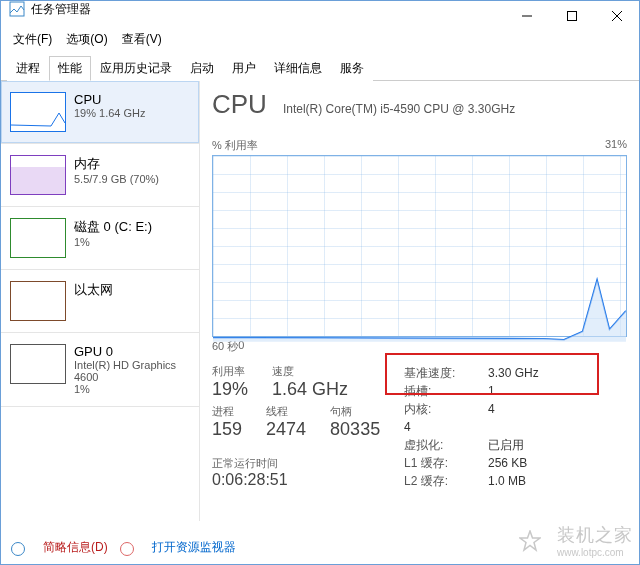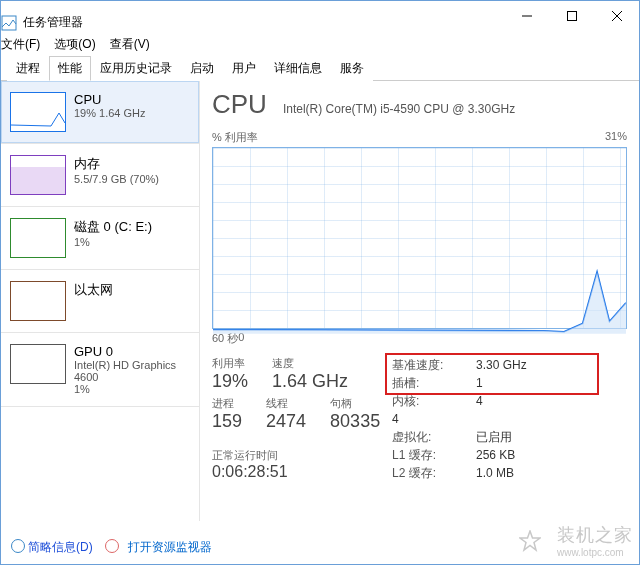--- a/index.html
+++ b/index.html
@@ -1,22 +1,22 @@
 <!DOCTYPE html>
 <html><head>
 <meta charset="utf-8">
 <style>
   html,body{margin:0;padding:0;width:640px;height:565px;font-family:"Microsoft YaHei","Segoe UI",sans-serif;font-size:12px;color:#000;background:#fff;overflow:hidden}
   .win{border:1px solid #6a9fd8;width:638px;height:563px;position:relative;background:#fff}
-  .titlebar{height:30px;display:flex;align-items:flex-end;padding-left:0;background:#fff}
+  .titlebar{height:30px;display:flex;align-items:flex-start;padding-left:8px;background:#fff}
   .ticon{width:16px;height:16px;margin-right:6px;display:inline-flex}
   .title{font-size:12px}
   .winbtns{position:absolute;right:0;top:0;display:flex}
   .wbtn{width:45px;height:30px;display:flex;align-items:center;justify-content:center}
-  .menubar{height:22px;display:flex;align-items:flex-end;gap:14px;padding-left:0;font-size:12px}
+  .menubar{height:22px;display:flex;align-items:flex-start;gap:14px;padding-left:12px;font-size:12px}
   .tabs{display:flex;border-bottom:1px solid #ccc;padding-left:6px;margin-top:2px}
   .tab{padding:3px 8px;font-size:12px;border:1px solid transparent;position:relative;top:1px;background:#fff}
   .tab.active{border:1px solid #ccc;border-bottom:1px solid #fff}
   .body{display:flex;height:440px}
   .side{width:198px;border-right:1px solid #e5e5e5;overflow:hidden}
   .sitem{display:flex;align-items:flex-start;padding:10px 8px;border:1px solid transparent;gap:8px}
   .sitem.sel{border:1px solid #bcd6f2;background:#eaf1fb}
   .thumb{width:54px;height:38px;border:1px solid #7d7d7d;background:#fff;position:relative;flex-shrink:0}
   .thumb.cpu{border-color:#1a73e8}
   .thumb.mem{border-color:#7e3fbf}
@@ -24,39 +24,39 @@
   .thumb.eth{border-color:#7d4a2b}
   .thumb.gpu{border-color:#555}
   .spark{position:absolute;left:0;right:0;bottom:0}
   .st{font-size:12px}
   .st .name{font-size:13px}
   .st .sub{font-size:11px;color:#555}
   .main{flex:1;padding:8px 12px 0 12px;position:relative}
   .hrow{display:flex;align-items:baseline;gap:16px;margin-bottom:4px}
   .hrow .big{font-size:26px;font-weight:400;color:#555}
   .hrow .model{font-size:12px;color:#555}
-  .graphlabels{display:flex;justify-content:space-between;font-size:11px;color:#666;margin-top:10px}
+  .graphlabels{display:flex;justify-content:space-between;font-size:11px;color:#666;margin-top:18px}
   .graph{height:180px;border:1px solid #7fb2e6;background:#fff;position:relative;margin-top:2px}
   .graph .grid{position:absolute;inset:0;background-image:linear-gradient(to bottom,rgba(127,178,230,.25) 1px,transparent 1px),linear-gradient(to right,rgba(127,178,230,.25) 1px,transparent 1px);background-size:100% 18px,37px 100%}
   .graph svg{position:absolute;inset:0}
   .xl{display:flex;justify-content:flex-start;font-size:11px;color:#666;margin-top:2px}
-  .stats{display:flex;margin-top:10px;gap:4px}
+  .stats{display:flex;margin-top:10px;gap:16px}
   .colL{width:176px}
   .colR{flex:1}
   .lrow{display:flex;gap:24px}
   .metric{margin-bottom:4px}
   .mlabel{font-size:11px;color:#666}
   .mval{font-size:18px;color:#444}
   .kv{display:flex;font-size:12px;line-height:18px}
   .kv .k{width:84px;color:#555}
   .kv .v{color:#333}
   .redbox{position:absolute;border:2px solid #d82020;pointer-events:none}
   .footer{position:absolute;left:10px;bottom:8px;display:flex;align-items:center;gap:12px;font-size:12px}
-  .footer .less{color:#1d4ed8;display:flex;align-items:flex-start;gap:3px}
-  .footer .link{color:#0066cc;display:flex;align-items:flex-start;gap:9px}
+  .footer .less{color:#b91c1c;display:flex;align-items:flex-end;gap:18px}
+  .footer .link{color:#0066cc;display:flex;align-items:flex-end;gap:18px}
   .circ{display:inline-block;width:12px;height:12px;border:1px solid #3a87c7;border-radius:50%}
   .watermark{position:absolute;right:6px;bottom:6px;color:#c8c8c8;font-size:12px;display:flex;align-items:center;gap:16px;pointer-events:none}
   .watermark .wt{font-size:18px;letter-spacing:1px}
   .divH{height:1px;background:#e5e5e5}
 </style>
 </head>
 <body>
 
 <div class="win">
 

